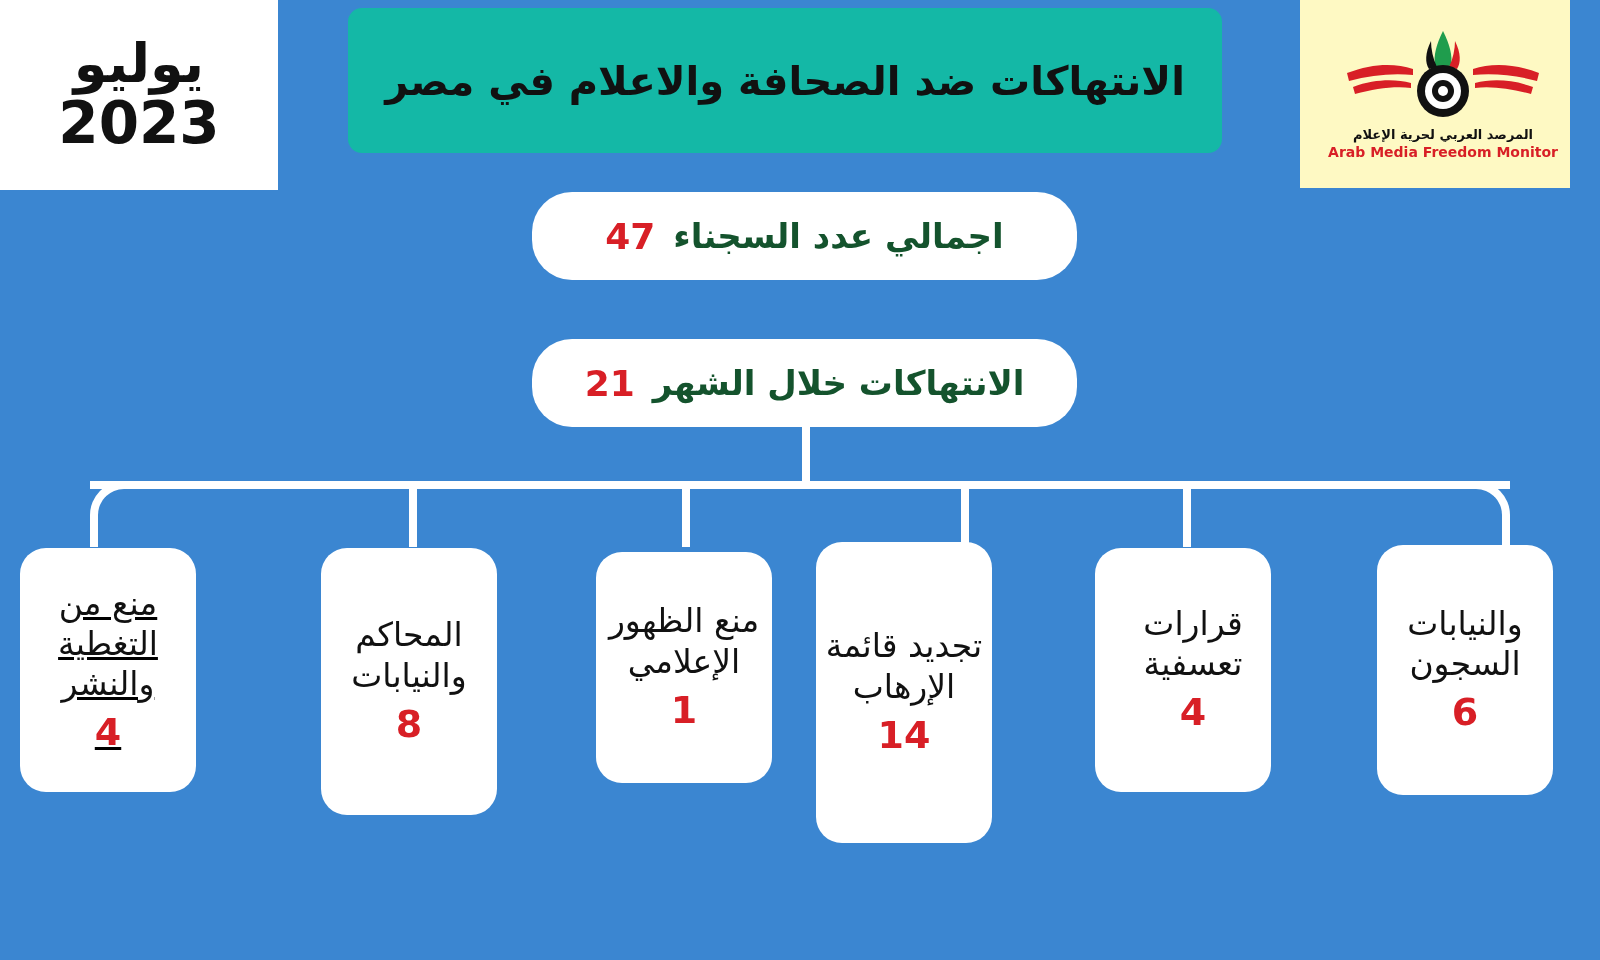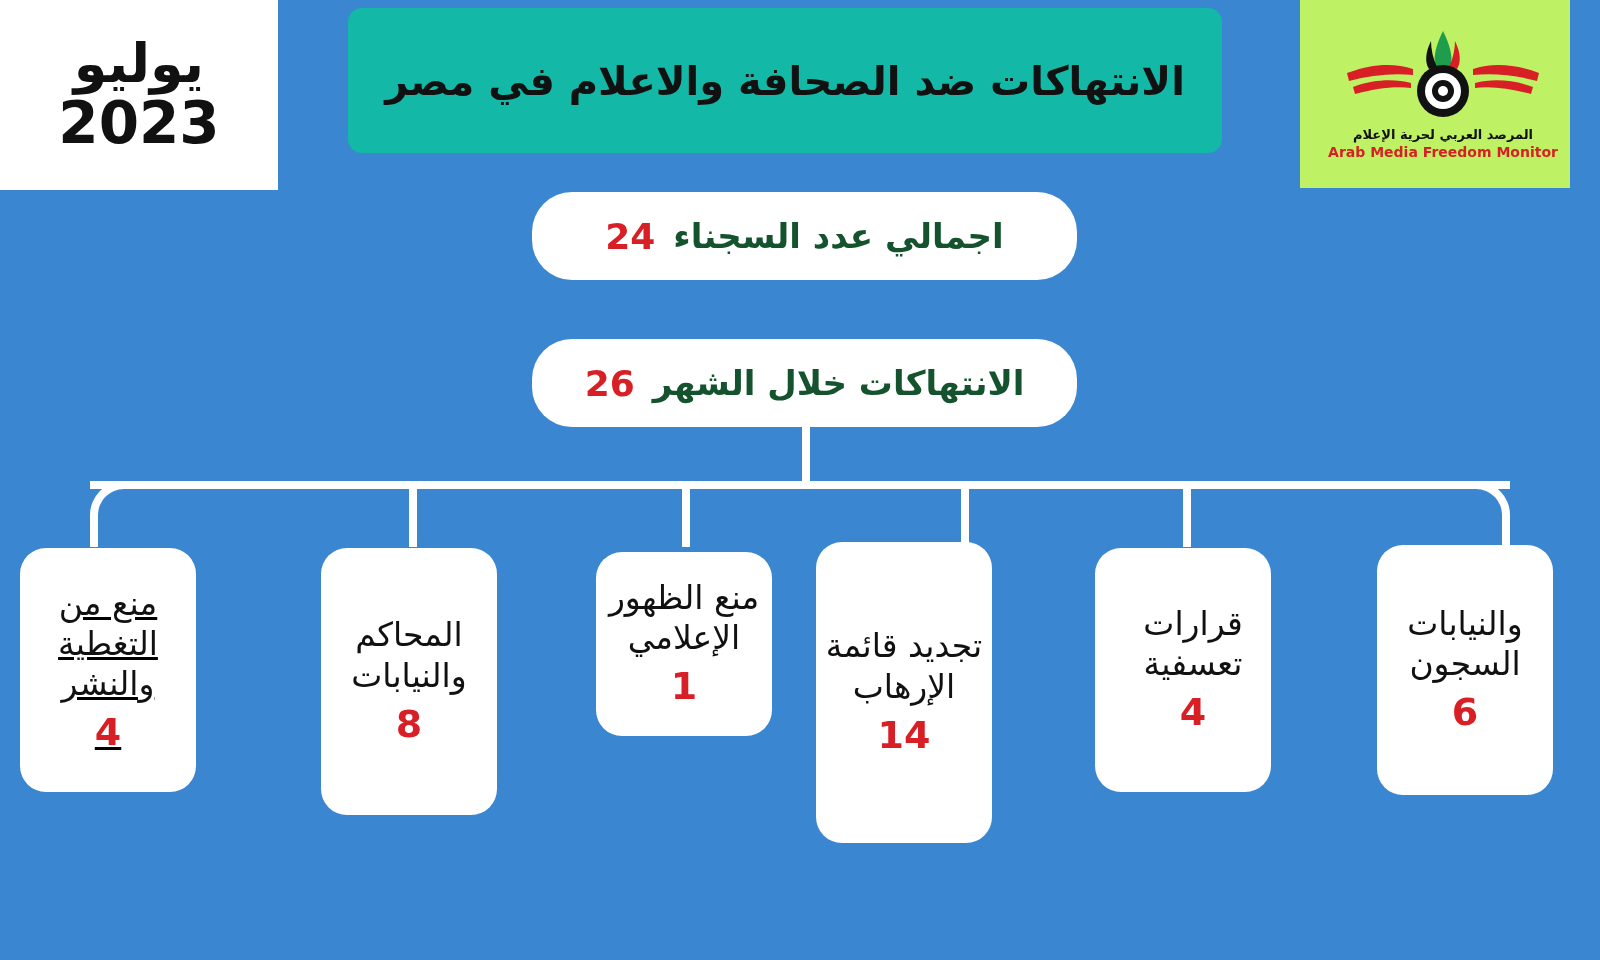--- a/index.html
+++ b/index.html
@@ -63,21 +63,21 @@
     text-align: center;
     line-height: 1.35;
   }
 
   .logo-box {
     position: absolute;
     left: 1300px;
     top: 0;
     width: 270px;
     height: 188px;
-    background: #bef264;
+    background: #fef9c3;
     display: flex;
     flex-direction: column;
     align-items: center;
     justify-content: center;
     box-sizing: border-box;
     padding-left: 16px;
   }
   .logo-mark {
     width: 200px;
     height: 96px;
@@ -236,26 +236,26 @@
       <circle cx="100" cy="62" r="11" fill="#111111"></circle>
       <circle cx="100" cy="62" r="5" fill="#ffffff"></circle>
     </svg>
   </div>
   <div class="logo-caption-ar">المرصد العربي لحرية الإعلام</div>
   <div class="logo-caption-en">Arab Media Freedom Monitor</div>
 </div>
 
 <div class="pill" id="prisoners-total">
   <span class="label">اجمالي عدد السجناء</span>
-  <span class="value">24</span>
+  <span class="value">47</span>
 </div>
 
 <div class="pill" id="month-violations">
   <span class="label">الانتهاكات خلال الشهر</span>
-  <span class="value">26</span>
+  <span class="value">21</span>
 </div>
 
 <div class="connector" id="trunk-vertical"></div>
 <div class="connector" id="trunk-horizontal"></div>
 <div class="branch-curve" id="curve-right"></div>
 <div class="branch-curve" id="curve-left"></div>
 <div class="branch" style="left:1183px;"></div>
 <div class="branch" style="left:961px;"></div>
 <div class="branch" style="left:682px;"></div>
 <div class="branch" style="left:409px;"></div>
@@ -268,21 +268,21 @@
 <div class="cat-card" style="left:1095px; top:548px; height:244px;padding-left:28px;">
   <div class="cat-label">قرارات تعسفية</div>
   <div class="cat-value">4</div>
 </div>
 
 <div class="cat-card" style="left:816px; top:542px; height:301px;">
   <div class="cat-label">تجديد قائمة الإرهاب</div>
   <div class="cat-value">14</div>
 </div>
 
-<div class="cat-card" style="left:596px; top:552px; height:184px;">
+<div class="cat-card" style="left:596px; top:552px; height:231px;">
   <div class="cat-label">منع الظهور الإعلامي</div>
   <div class="cat-value">1</div>
 </div>
 
 <div class="cat-card" style="left:321px; top:548px; height:267px;">
   <div class="cat-label">المحاكم والنيابات</div>
   <div class="cat-value">8</div>
 </div>
 
 <div class="cat-card" style="left:20px; top:548px; height:244px;text-decoration:underline;">

